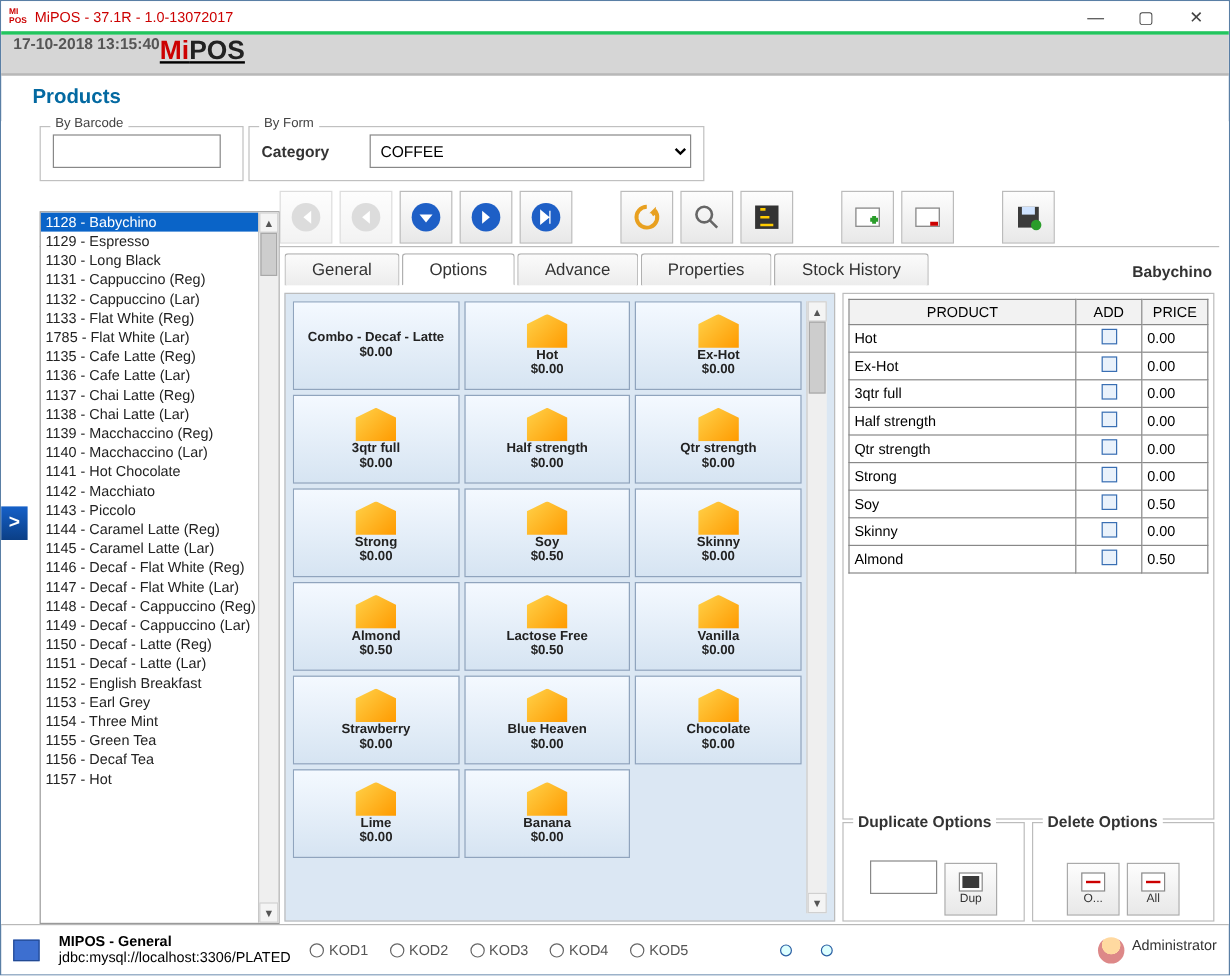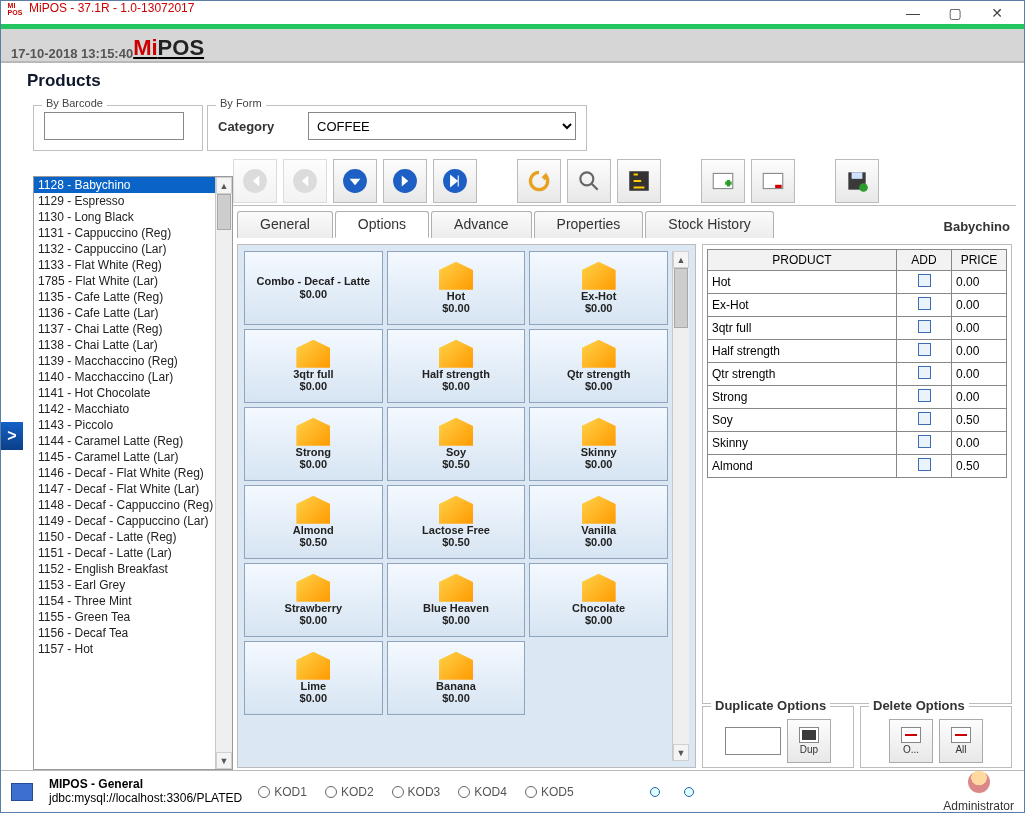--- a/index.html
+++ b/index.html
@@ -1,33 +1,33 @@
 <!DOCTYPE html>
 <html><head>
 <meta charset="utf-8">
 <style>
   * { box-sizing: border-box; font-family: "Segoe UI", Tahoma, sans-serif; }
   html, body { margin:0; padding:0; background:#fff; }
   .window { width:1025px; height:813px; border:1px solid #5a7fa5; display:flex; flex-direction:column; }
-  .titlebar { height:28px; display:flex; padding:0 6px; background:#fff; border-bottom:5px solid #22c55e;}
+  .titlebar { height:28px; display:flex; align-items:center; padding:0 6px; background:#fff; border-bottom:3px solid #22c55e;}
   .titlebar .icon { width:16px; height:16px; margin-right:6px; display:flex; align-items:center; justify-content:center; font-size:7px; font-weight:bold; color:#c00; line-height:1; }
   .titlebar .title { font-size:12px; color:#c00; flex:1;}
   .winbtns { display:flex; gap:0; }
   .winbtn { width:42px; height:24px; display:flex; align-items:center; justify-content:center; font-size:14px; color:#444;}
-  .header2 { height:34px; background:#d6d6d6; display:flex; align-items:flex-end; padding:0 10px; border-bottom:2px solid #b8b8b8;}
+  .header2 { height:34px; background:#d6d6d6; display:flex; align-items:flex-start; padding:0 10px; border-bottom:2px solid #b8b8b8;}
   .hdr-time { font-size:13px; font-weight:bold; color:#555;}
   .hdr-store { flex:1; text-align:center; font-size:12px; color:#444;}
   .hdr-logo { font-size:22px; font-weight:bold;text-decoration:underline; }
   .hdr-logo .mi { color:#c00; }
   .hdr-logo .pos { color:#222;}
   .content { flex:1; display:flex; background:#fff; position:relative;}
   .leftnub { width:24px; display:flex; align-items:center; background:#fff;}
   .leftnub div { width:22px; height:28px; background:linear-gradient(#1560c8,#0b3f86); display:flex; align-items:center; justify-content:center; color:#fff; font-weight:bold; font-size:16px;}
   .main { flex:1; display:flex; flex-direction:column; padding:4px 8px 0 8px;}
-  .pagetitle { font-size:17px; font-weight:bold; color:#0f172a; padding:8px 10px 10px 26px;}
+  .pagetitle { font-size:17px; font-weight:bold; color:#0369a1; padding:8px 10px 10px 26px;}
   .filters { display:flex; gap:4px; margin-bottom:4px;}
   .fieldset { border:1px solid #c0c0c0; padding:6px 10px 10px; position:relative;}
   .fieldset .legend { position:absolute; top:-9px; left:8px; background:#fff; padding:0 4px; font-size:11px; color:#444;}
   .bybarcode { width:170px;}
   .bybarcode input { width:140px; height:28px; border:1px solid #888; background:#fff; padding:2px 4px;}
   .byform { width:380px;}
   .byform .row { display:flex; align-items:center; gap:10px;}
   .byform .lbl { font-size:13px; font-weight:bold; color:#333; width:80px;}
   .byform select { flex:1; height:28px; border:1px solid #888; font-size:13px; background:#fff; padding:2px 4px;}
   .toolbar { display:flex; align-items:center; gap:10px; padding:4px 0 2px 0;}
@@ -61,34 +61,34 @@
   table.opts th { border:1px solid #888; background:#f2f2f2; font-weight:normal; padding:3px 4px;}
   table.opts td { border:1px solid #888; padding:3px 4px;}
   table.opts td.add { text-align:center;}
   table.opts td.price { width:55px;}
   .chk { width:13px; height:13px; border:1px solid #3a6fb3; display:inline-block; background:#eaf2fb;}
   .bottomboxes { display:flex; gap:6px;}
   .actbox { flex:1; border:1px solid #bcbcbc; padding:6px 6px 4px; position:relative;}
   .actbox .legend { position:absolute; top:-9px; left:8px; background:#fff; padding:0 4px; font-size:13px; font-weight:bold; color:#333;}
   .actbox .row { display:flex; gap:6px; align-items:center; justify-content:center; margin-top:6px;}
   .actbox input { width:56px; height:28px; border:1px solid #888;}
-  .smbtn { width:44px; height:44px; border:1px solid #aaa; background:linear-gradient(#fdfdfd,#e8e8e8); display:flex; flex-direction:column; align-items:center; justify-content:center; font-size:10px; color:#333; gap:1px;}
+  .smbtn { width:44px; height:44px; border:1px solid #aaa; background:linear-gradient(#fdfdfd,#e8e8e8); display:flex; flex-direction:column; align-items:center; justify-content:center; font-size:10px; color:#333; gap:1px;margin-top:21px;}
   .smbtn .ic { width:20px; height:16px; background:#fff; border:1px solid #888; position:relative;}
   .smbtn .ic.minus::after { content:""; position:absolute; left:3px; right:3px; top:50%; height:2px; background:#c00; transform:translateY(-50%);}
   .smbtn .ic.save::after { content:""; position:absolute; inset:2px; background:#3a3a3a;}
   .statusbar { height:42px; border-top:1px solid #b8b8b8; display:flex; align-items:center; padding:0 10px; gap:16px; font-size:12px;}
   .statusbar .monitor { width:22px; height:18px; background:#3d6fd0; border:1px solid #234a93;}
   .statusbar .sbtext { display:flex; flex-direction:column; line-height:1.1;}
   .sbtext .l1 { font-weight:bold;}
   .radios { display:flex; gap:18px; align-items:center;}
   .radios label { display:flex; gap:4px; align-items:center; color:#555;}
   .radio { width:12px; height:12px; border:1px solid #666; border-radius:50%; background:#fff;}
   .dots { display:flex; gap:24px; margin-left:60px;}
   .dots span { width:10px; height:10px; border-radius:50%; border:1px solid #2a5fa3; background:#dff;}
-  .admin { margin-left:auto; display:flex; align-items:center; gap:6px; color:#333;flex-direction:column;}
+  .admin { margin-left:auto; display:flex; gap:6px; color:#333;}
   .admin .av { width:22px; height:22px; border-radius:50%; background:radial-gradient(circle at 50% 30%, #ffd9a0 40%, #d88 42%);}
   .gap { width:20px;}
   .tbtns { display:flex; gap:6px;}
 </style>
 </head>
 <body>
 
 <div class="window">
 
   <div class="titlebar">

